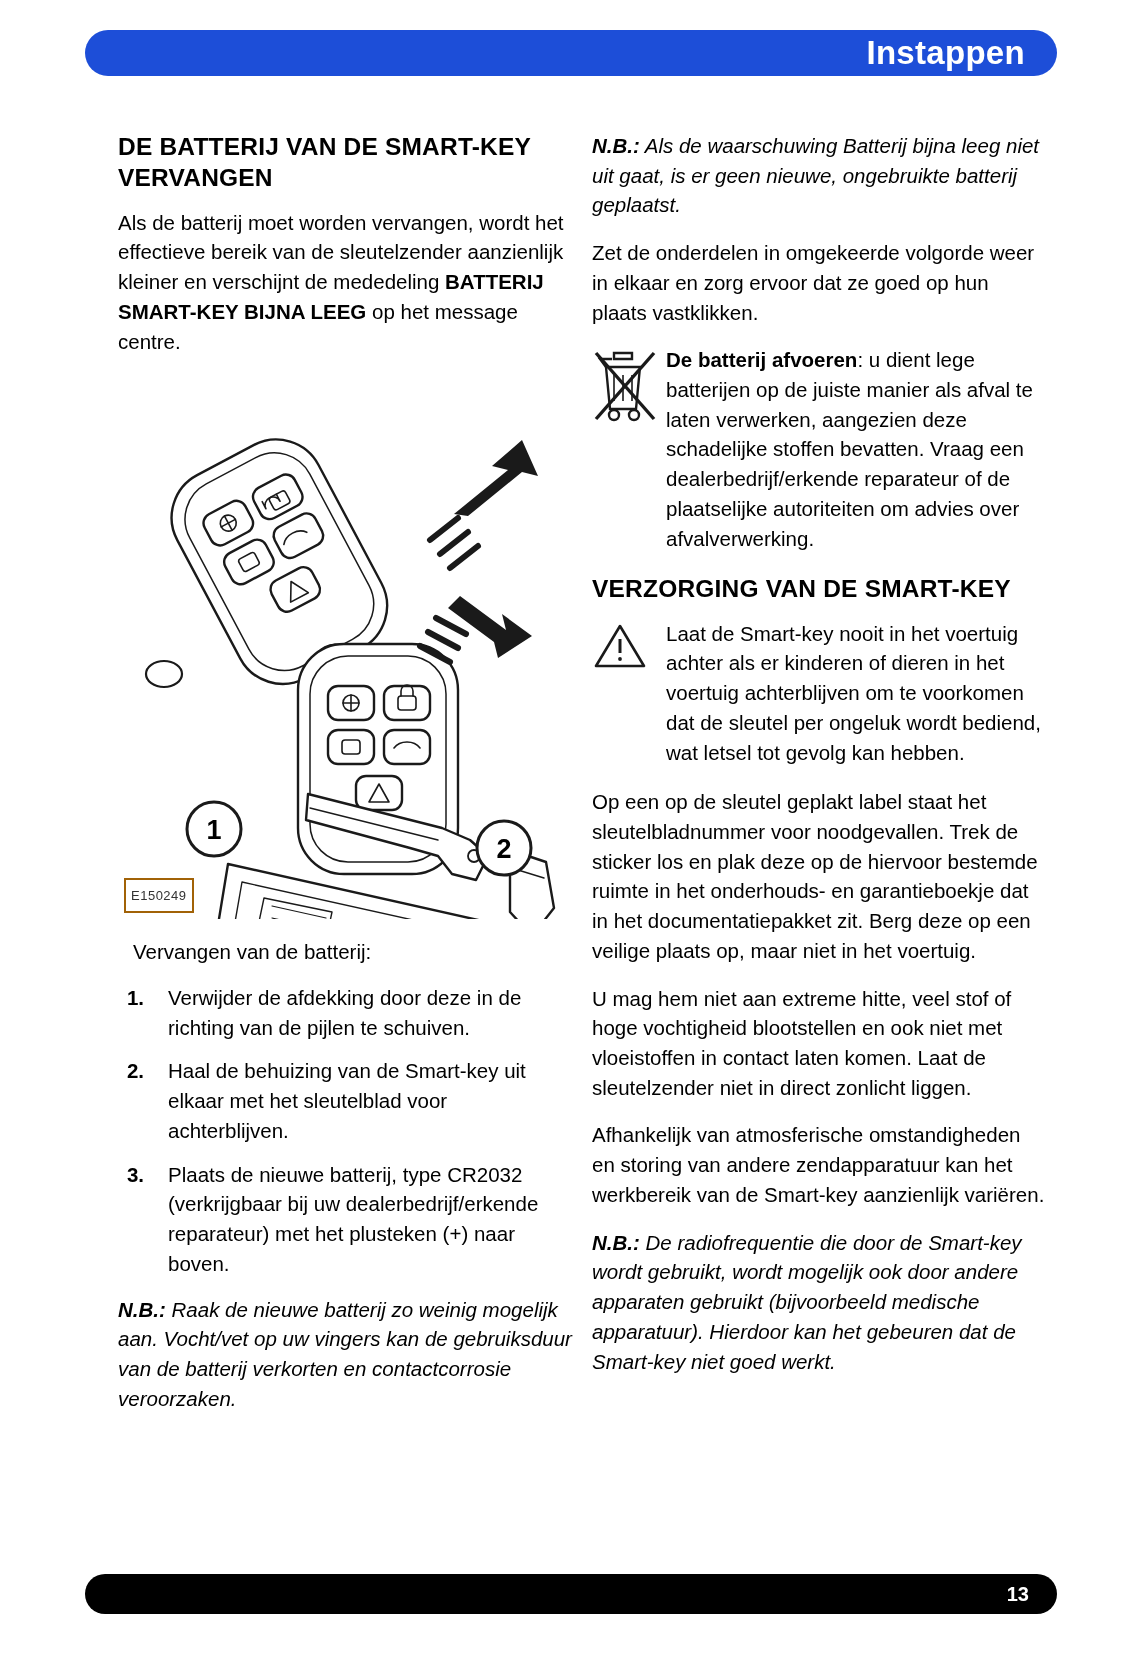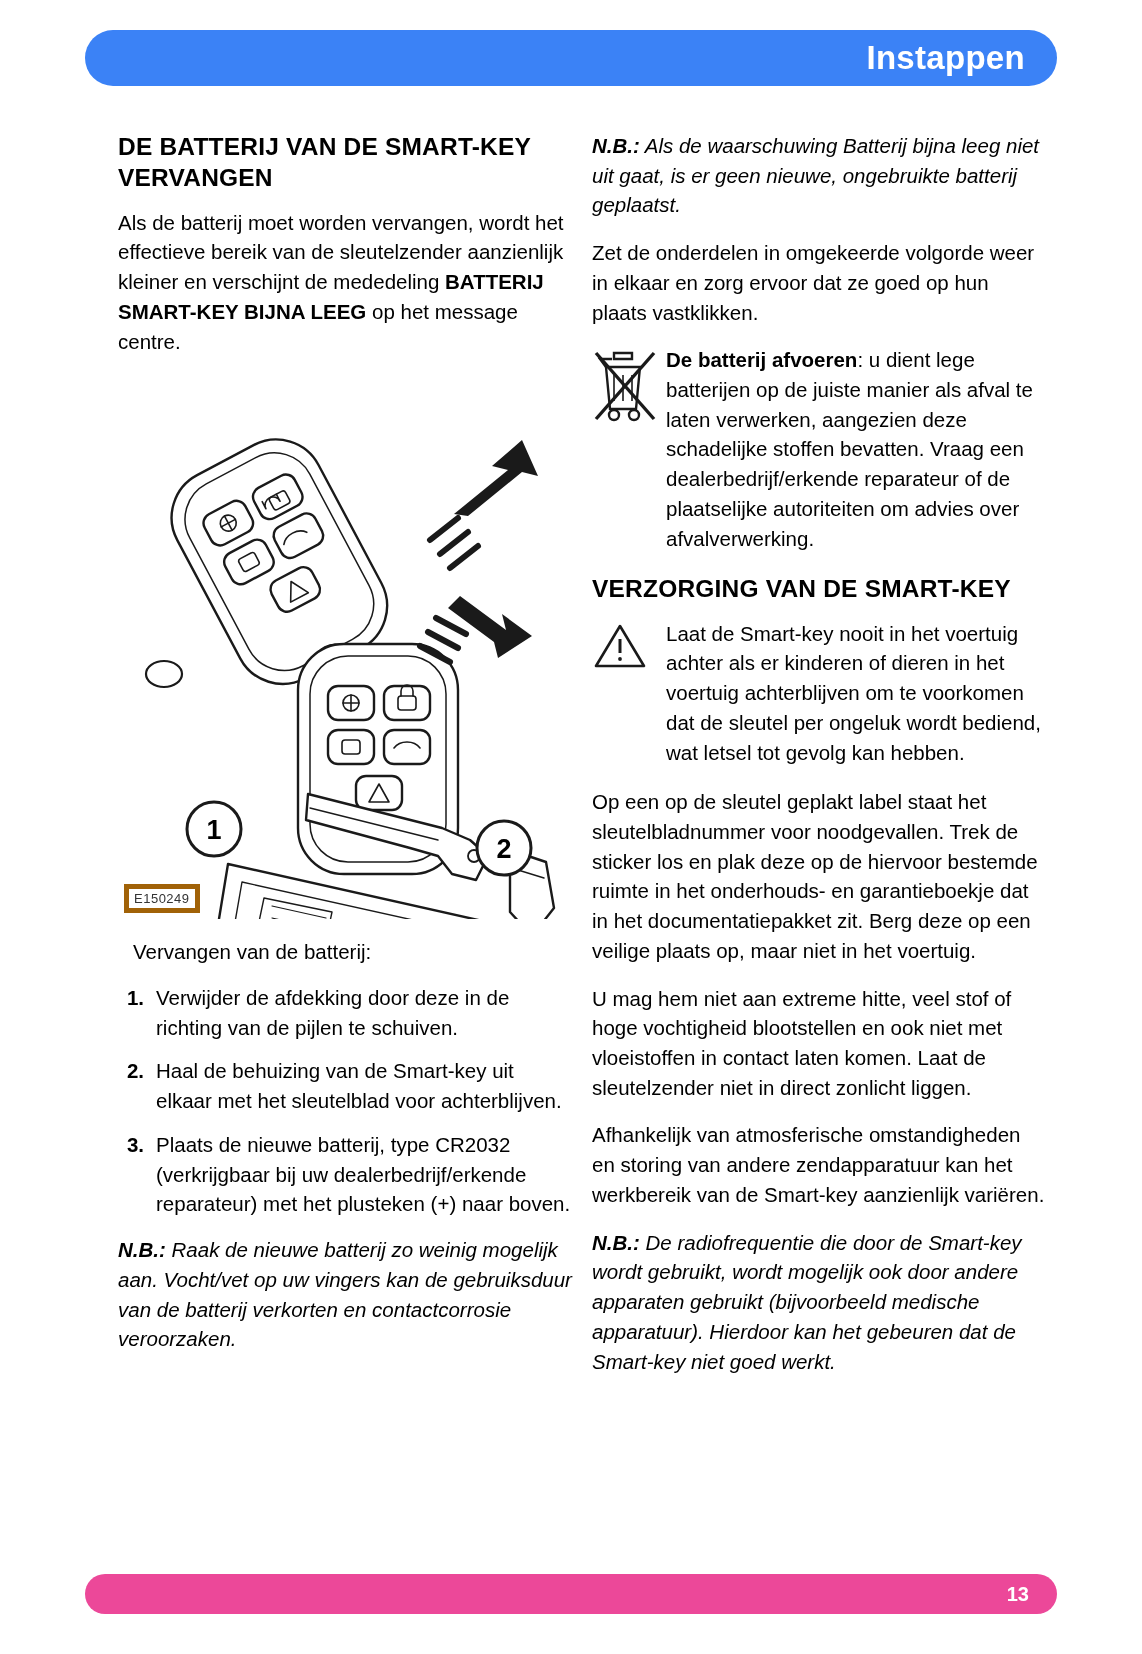--- a/index.html
+++ b/index.html
@@ -15,43 +15,43 @@
     color: #000000;
     overflow: hidden;
   }
 
   
   .header-bar {
     position: absolute;
     left: 85px;
     top: 30px;
     width: 972px;
-    height: 56px;
-    background: #3b82f6;
+    height: 46px;
+    background: #1d4ed8;
     border-radius: 31px;
     display: flex;
     align-items: center;
     justify-content: flex-end;
   }
   .header-title {
     color: #ffffff;
     font-size: 33px;
     font-weight: bold;
     letter-spacing: 0.3px;
     padding-right: 32px;
   }
 
   
   .footer-bar {
     position: absolute;
     left: 85px;
     bottom: 40px;
     width: 972px;
     height: 40px;
-    background: #ec4899;
+    background: #000000;
     border-radius: 20px;
     display: flex;
     align-items: center;
     justify-content: flex-end;
   }
   .page-number {
     color: #ffffff;
     font-size: 20px;
     font-weight: bold;
     padding-right: 28px;
@@ -103,21 +103,21 @@
     margin-bottom: 14px;
   }
   .numlist .num {
     font-weight: bold;
     width: 38px;
     flex: 0 0 38px;
     text-align: right;
     padding-right: 12px;
     box-sizing: border-box;
   }
-  .numlist .txt { flex: 1; }
+  .numlist .txt { flex: 1; margin-left: 12px; }
 
   .lead-in { font-size: 20.5px; line-height: 1.45; margin: 0 0 16px 15px; }
 
   
   .icon-block {
     display: flex;
     margin: 0 0 20px 0;
   }
   .icon-block .ic {
     flex: 0 0 74px;
@@ -137,22 +137,22 @@
     width: 455px;
     height: 545px;
     margin: 6px 0 18px 0;
   }
   .fig-code {
     position: absolute;
     left: 6px;
     bottom: 6px;
     font-size: 13px;
     font-family: "Liberation Sans", sans-serif;
-    border: 5px solid #a16207;
-    padding: 2px 5px;
+    border: 2px solid #a16207;
+    padding: 8px 5px;
     color: #333;
     letter-spacing: 0.5px;
   }
   svg { display: block; }
 </style>
 </head>
 <body>
 
 <div class="header-bar">
   <span class="header-title">Instappen</span>

